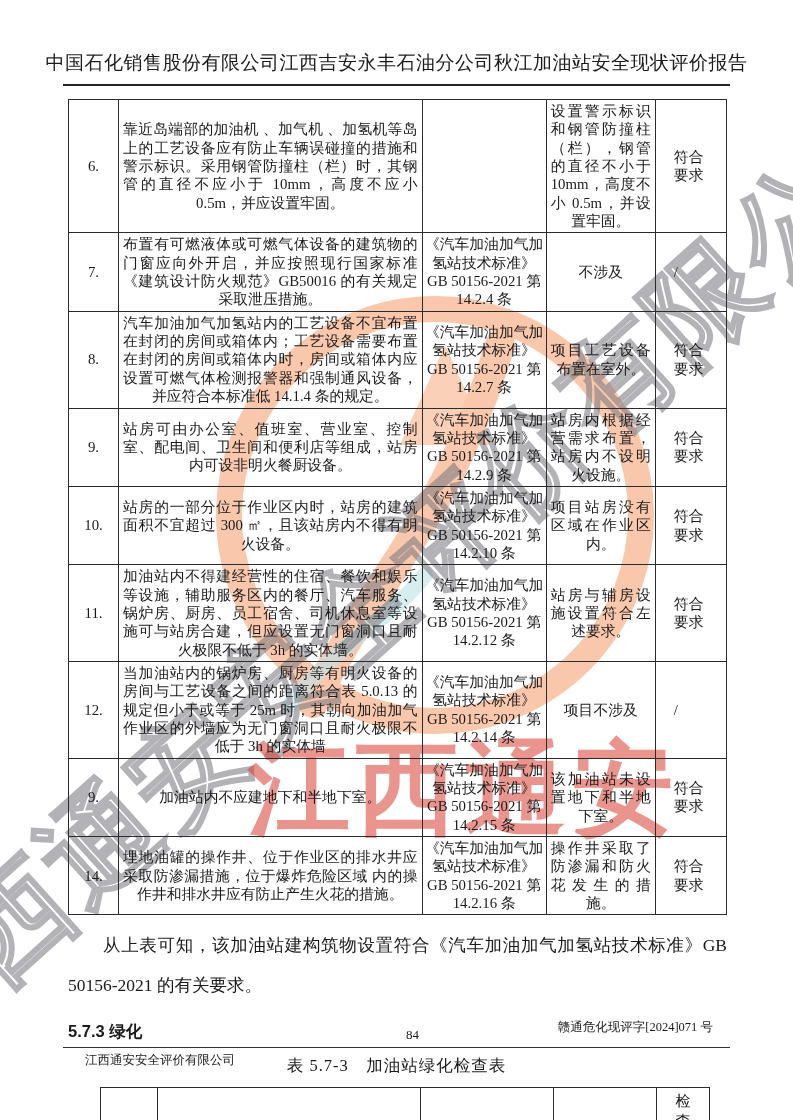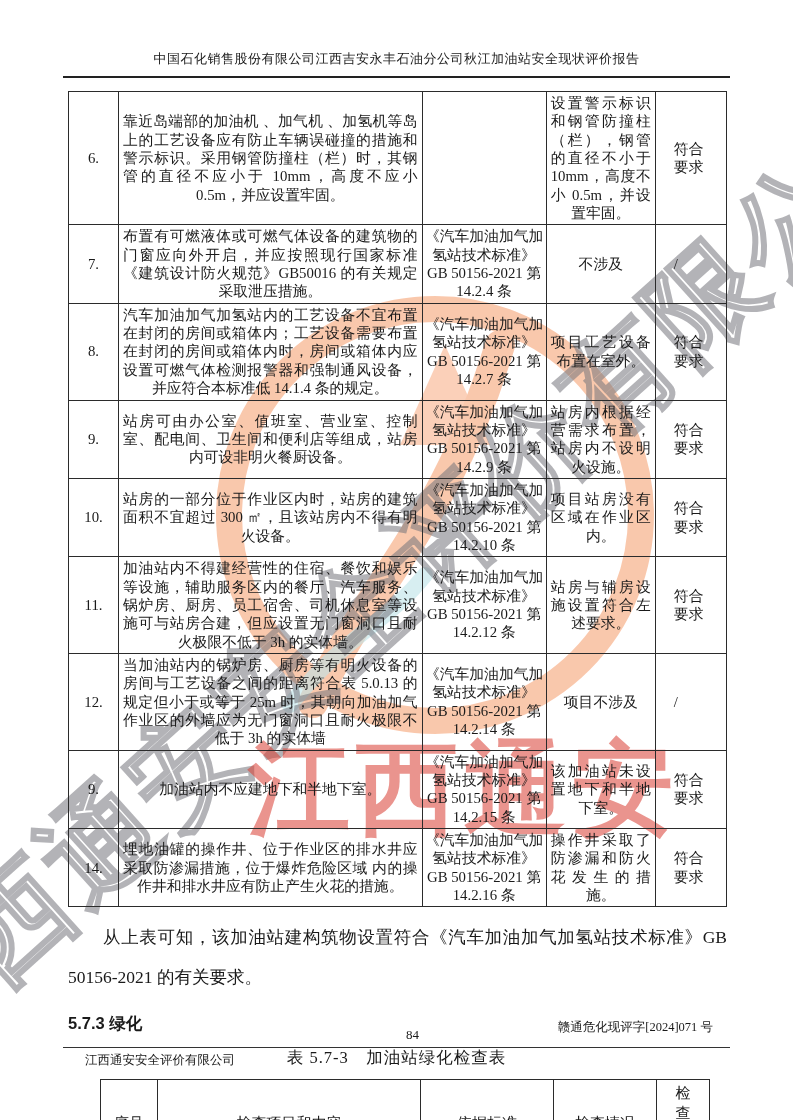--- a/index.html
+++ b/index.html
@@ -16,21 +16,21 @@
     font-weight:bold;font-size:112px;letter-spacing:4px;white-space:nowrap;
     color:transparent;-webkit-text-stroke:2.5px rgba(116,116,124,0.55);
   }
   .wm-red{
     position:absolute;left:248px;top:722px;
     font-weight:bold;font-size:102px;letter-spacing:6px;white-space:nowrap;
     color:rgba(217,60,50,0.55);
   }
   
   .content{position:relative;z-index:1;}
-  .header-title{padding-top:50px;text-align:center;font-size:13px;letter-spacing:.5px;}
+  .header-title{padding-top:50px;text-align:center;font-size:19px;letter-spacing:.5px;}
   .header-rule{margin:8px 63px 0;border-top:2px solid #222;height:0;}
   table{border-collapse:collapse;table-layout:fixed;}
   .table1{margin:13px 66px 0 68px;width:659px;font-size:14.8px;line-height:1.24;}
   .table1 td{border:1.5px solid #2b2b2b;vertical-align:middle;padding:2px 4px;}
   .table1 .c-no{width:41px;text-align:center;}
   .table1 .c-content{width:294px;text-align:justify;text-align-last:center;}
   .table1 .c-standard{width:119px;text-align:center;padding:2px 2px;}
   .table1 .c-situation{width:100px;text-align:justify;text-align-last:center;}
   .table1 .c-result{width:34px;text-align:left;padding:14px 18px;}
   .paragraph{margin:10px 66px 0 68px;font-size:17.5px;line-height:40px;text-indent:2em;text-align:justify;}

